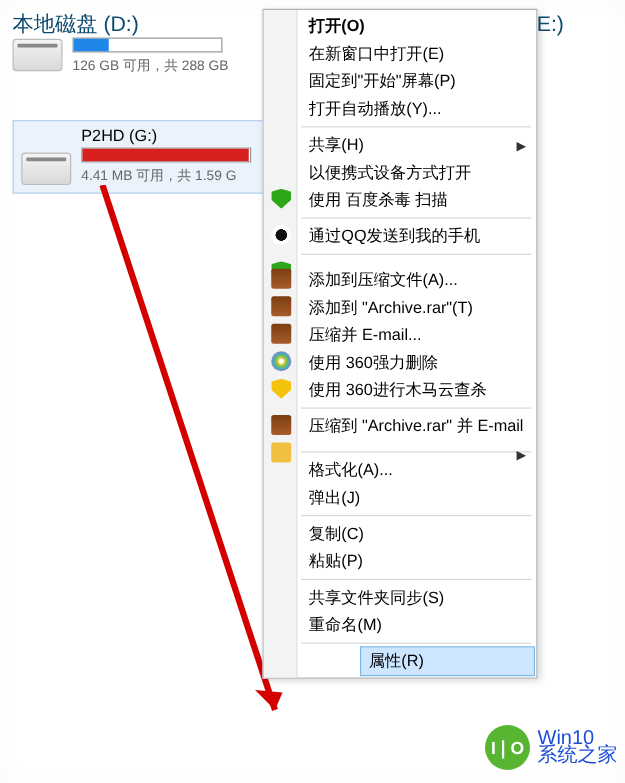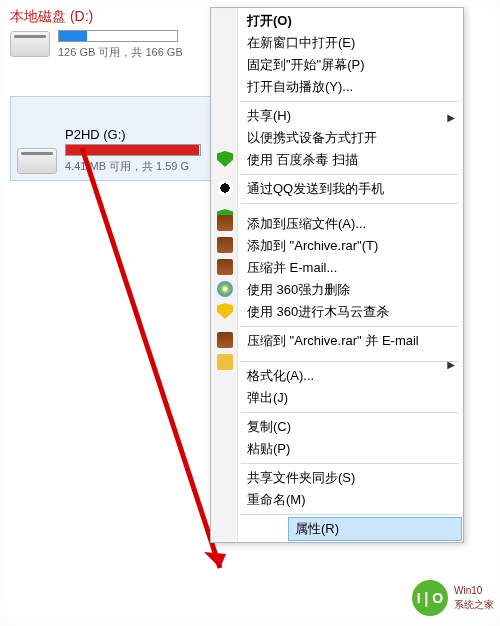--- a/index.html
+++ b/index.html
@@ -1,76 +1,76 @@
 <!DOCTYPE html>
 <html><head>
   <meta charset="utf-8">
   <style>
     * { margin: 0; padding: 0; box-sizing: border-box; font-family: "Microsoft YaHei", "Segoe UI", sans-serif; }
     body { width: 500px; height: 626px; background: #fff; position: relative; overflow: hidden; }
 
     .drives { padding: 8px 10px 0 10px; display: flex; gap: 90px; }
-    .drive-header { font-size: 14px; color: #b91c1c; }
+    .drive-header { font-size: 17px; color: #0c4a6e; }
 
     .drive-d { position: absolute; left: 10px; top: 28px; width: 200px; display: flex; align-items: flex-start; gap: 8px; }
 
     .drive-icon { width: 40px; height: 26px; background: linear-gradient(#f4f4f4,#d8d8d8); border: 1px solid #bbb; border-radius: 3px; position: relative; margin-top: 3px; }
     .drive-icon::after { content: ""; position: absolute; left: 3px; right: 3px; top: 3px; height: 3px; background: #888; border-radius: 1px; }
 
     .drive-info { font-size: 12px; }
     .bar { width: 120px; height: 12px; border: 1px solid #999; background: #fff; position: relative; margin: 2px 0 3px 0; }
     .bar-fill-d { position: absolute; left: 0; top: 0; bottom: 0; width: 24%; background: #1f87e8; }
     .free-text { color: #666; font-size: 11px; }
 
     .drive-g { position: absolute; left: 10px; top: 96px; width: 204px; border: 1px solid #b7d3f0; background: #eaf3fb; padding: 4px 6px 6px 6px; }
-    .drive-g-label { font-size: 13px; margin-bottom: 2px; margin-left: 48px; margin-top: 26px; }
+    .drive-g-label { font-size: 13px; margin-bottom: 2px; margin-left: 48px; }
     .drive-g-row { display: flex; gap: 8px; align-items: flex-end; }
     .bar-g { width: 136px; height: 12px; border: 1px solid #999; background: #fff; position: relative; margin-bottom: 3px; }
     .bar-fill-g { position: absolute; left: 0; top: 0; bottom: 0; width: 99%; background: #d82020; }
 
     .arrow { position: absolute; left: 72px; top: 148px; width: 160px; height: 430px; pointer-events: none; }
     .arrow svg line { stroke: #d40000; stroke-width: 5; }
     .arrow svg polygon { fill: #d40000; }
 
-    .ctx { position: absolute; left: 210px; top: 7px; width: 254px; background: #fff; border: 1px solid #b4b4b4; box-shadow: 2px 2px 6px rgba(0,0,0,0.18); font-size: 13px; }
+    .ctx { position: absolute; left: 210px; top: 7px; width: 220px; background: #fff; border: 1px solid #b4b4b4; box-shadow: 2px 2px 6px rgba(0,0,0,0.18); font-size: 13px; }
     .ctx-inner { padding: 2px 2px 2px 30px; position: relative; }
     .iconcol { position: absolute; left: 0; top: 0; bottom: 0; width: 27px; background: #f3f3f3; border-right: 1px solid #e2e2e2; }
     .mi { position: relative; padding: 3px 8px 3px 6px; line-height: 16px; white-space: nowrap; }
     .mi.hover { background: #cde6ff; outline: 1px solid #7ab8ea; margin-left: 48px; }
     .sep { height: 1px; background: #d9d9d9; margin: 3px 2px 3px 0; }
     .mi .chev { position: absolute; right: 6px; top: 5px; font-size: 10px; color: #333; }
     .mi .ic { position: absolute; left: -24px; top: 2px; width: 16px; height: 16px; }
     .ic-shield-g { background: #2fa51a; clip-path: polygon(50% 0,100% 15%,100% 55%,50% 100%,0 55%,0 15%); }
     .ic-shield-y { background: #f4c20d; clip-path: polygon(50% 0,100% 15%,100% 55%,50% 100%,0 55%,0 15%); }
     .ic-qq { background: radial-gradient(circle,#111 40%,#fff 42%); border-radius: 50%; }
     .ic-rar { background: linear-gradient(#7a3e11,#a85b2a); border-radius: 2px; }
     .ic-disc { background: radial-gradient(circle,#fff 15%,#f2d24a 20%,#70c050 40%,#4aa0e0 60%,#e07070 80%); border-radius: 50%; }
     .ic-folder { background: #f0c040; border-radius: 2px; }
 
     .watermark { position: absolute; right: 6px; bottom: 10px; display: flex; align-items: center; gap: 6px; }
     .wm-logo { width: 36px; height: 36px; border-radius: 50%; background: #58b531; display: flex; align-items: center; justify-content: center; color: #fff; font-weight: bold; font-size: 14px; margin-left: 12px; }
-    .wm-text { font-size: 10px; line-height: 14px; color: #7f1d1d; }
+    .wm-text { font-size: 16px; line-height: 14px; color: #1d4ed8; }
 
     .blur { position: absolute; inset: 0; pointer-events: none; box-shadow: inset 0 0 18px 2px rgba(0,0,0,0.02); }
   </style>
 </head>
 <body>
 
 <div class="drives">
   <span class="drive-header">本地磁盘 (D:)</span>
   <span class="drive-header" style="margin-left:150px">本地磁盘 (E:)</span>
 </div>
 
 <div class="drive-d">
   <div class="drive-icon"></div>
   <div class="drive-info">
     <div class="bar">
         <div class="bar-fill-d"></div>
       </div>
-    <div class="free-text">126 GB 可用，共 166 GB</div>
+    <div class="free-text">126 GB 可用，共 288 GB</div>
   </div>
 </div>
 
 <div class="drive-g">
   <div class="drive-g-label">P2HD (G:)</div>
   <div class="drive-g-row">
     <div class="drive-icon"></div>
     <div class="drive-info">
       <div class="bar-g">
           <div class="bar-fill-g"></div>

